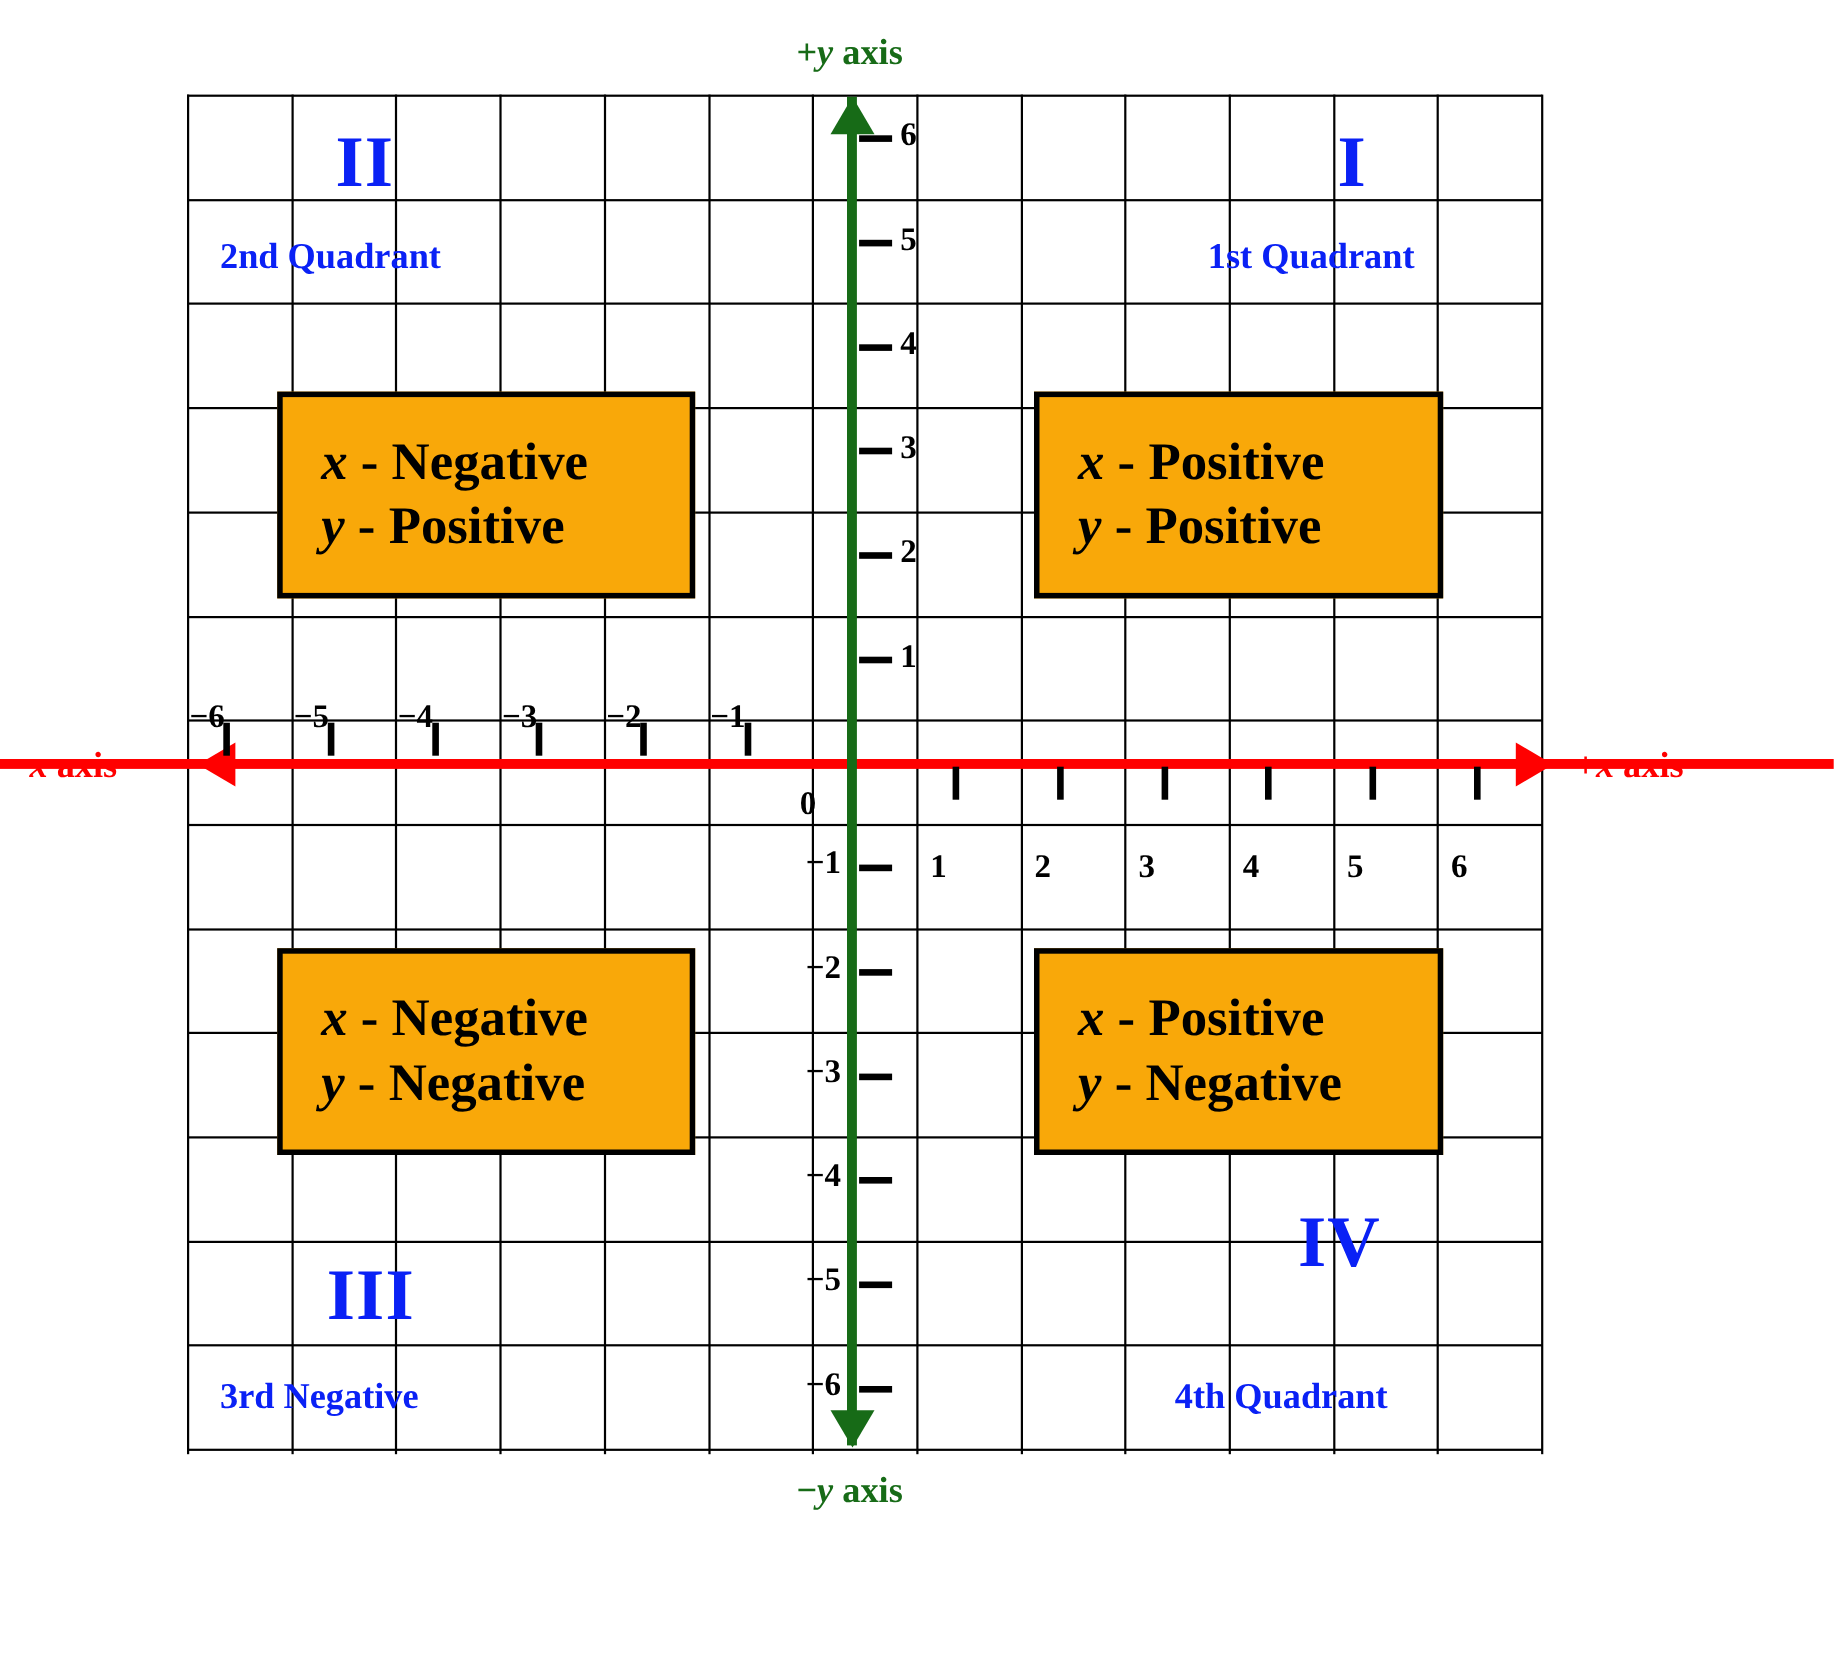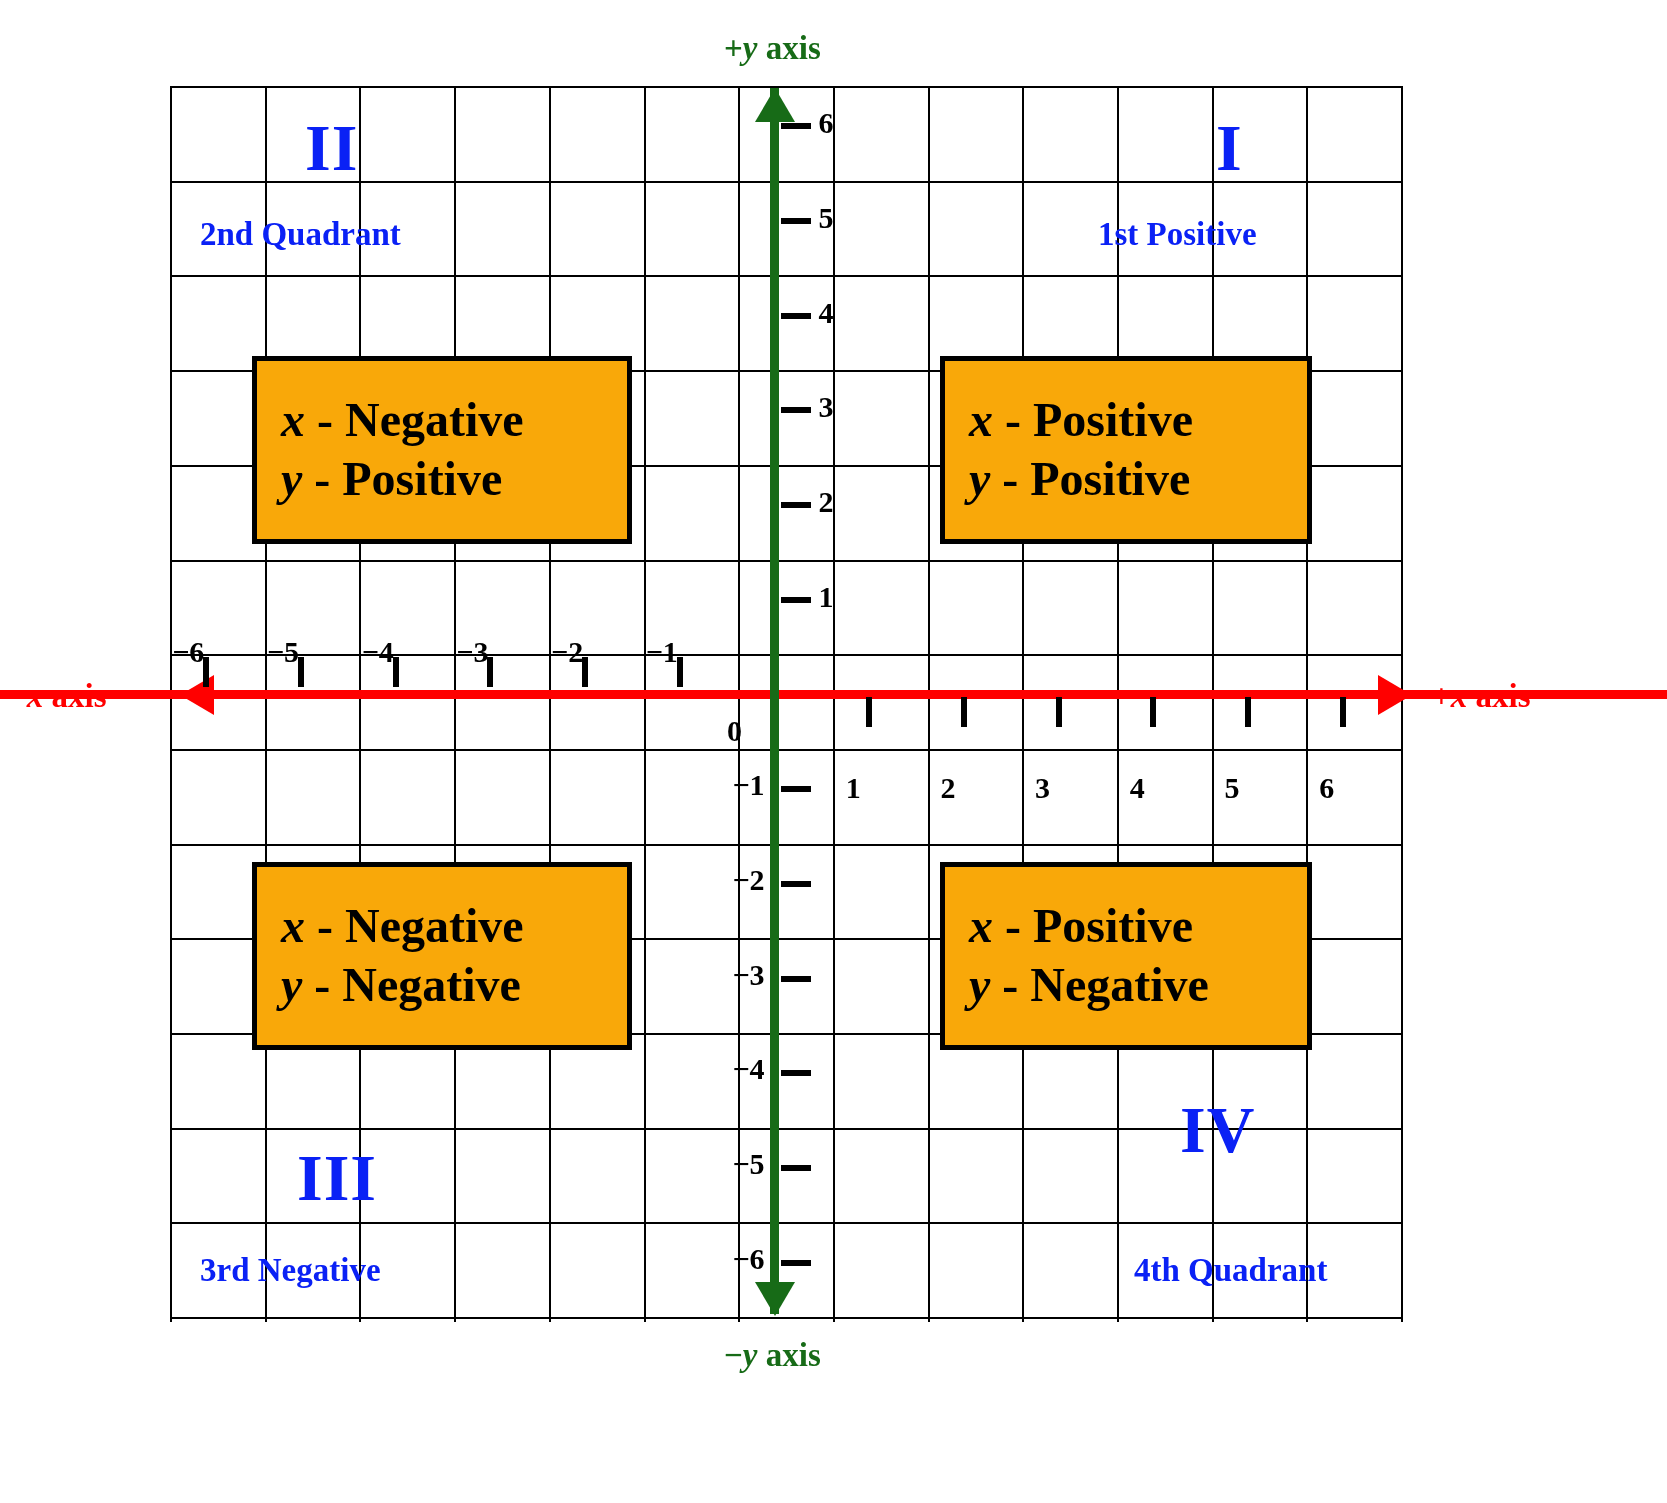--- a/index.html
+++ b/index.html
@@ -44,21 +44,21 @@
   
   .num{position:absolute;font-size:30px;font-weight:bold;color:#000000;white-space:nowrap;}
 
   
   .q-roman{position:absolute;color:#0a21f5;font-weight:bold;font-size:66px;letter-spacing:1px;}
   .q-name{position:absolute;color:#0a21f5;font-weight:bold;font-size:33px;white-space:nowrap;}
 
   
   .infobox{position:absolute;background:#f9a809;border:5px solid #000000;
            box-sizing:border-box;display:flex;flex-direction:column;
-           justify-content:center;padding-left:24px;}
+           justify-content:center;padding-left:35px;}
   .infobox .row{font-size:48px;font-weight:bold;color:#000000;line-height:1.22;white-space:nowrap;}
   .infobox .row .var{font-style:italic;}
 </style>
 </head>
 <body>
 
 <div id="stage">
 
   <div class="grid-wrap" id="gridwrap">
       <div class="grid-line-v" style="left: 0px;"></div>
@@ -161,27 +161,27 @@
       <div class="tick tick-y" style="left: 780.5px; top: 1165px;"></div>
       <div class="num" style="left: 702.5px; top: 1147px; width: 62px; text-align: right;">−5</div>
       <div class="tick tick-y" style="left: 780.5px; top: 1259.7px;"></div>
       <div class="num" style="left: 702.5px; top: 1241.7px; width: 62px; text-align: right;">−6</div>
     </div>
 
   <div class="q-roman" style="left:305px;top:110px;">II</div>
   <div class="q-name" style="left:200px;top:216px;text-align:right;">2nd Quadrant</div>
 
   <div class="q-roman" style="left:1216px;top:110px;">I</div>
-  <div class="q-name" style="left:1098px;top:216px;">1st Positive</div>
+  <div class="q-name" style="left:1098px;top:216px;">1st Quadrant</div>
 
   <div class="q-roman" style="left:297px;top:1140px;">III</div>
   <div class="q-name" style="left:200px;top:1252px;">3rd Negative</div>
 
   <div class="q-roman" style="left:1180px;top:1092px;">IV</div>
-  <div class="q-name" style="left:1134px;top:1252px;">4th Quadrant</div>
+  <div class="q-name" style="left:1068px;top:1252px;">4th Quadrant</div>
 
   <div class="infobox" style="left:252px;top:356px;width:380px;height:188px;">
     <div class="row">
       <span class="var">x</span><span> - </span><span>Negative</span>
     </div>
     <div class="row">
       <span class="var">y</span><span> - </span><span>Positive</span>
     </div>
   </div>
 

